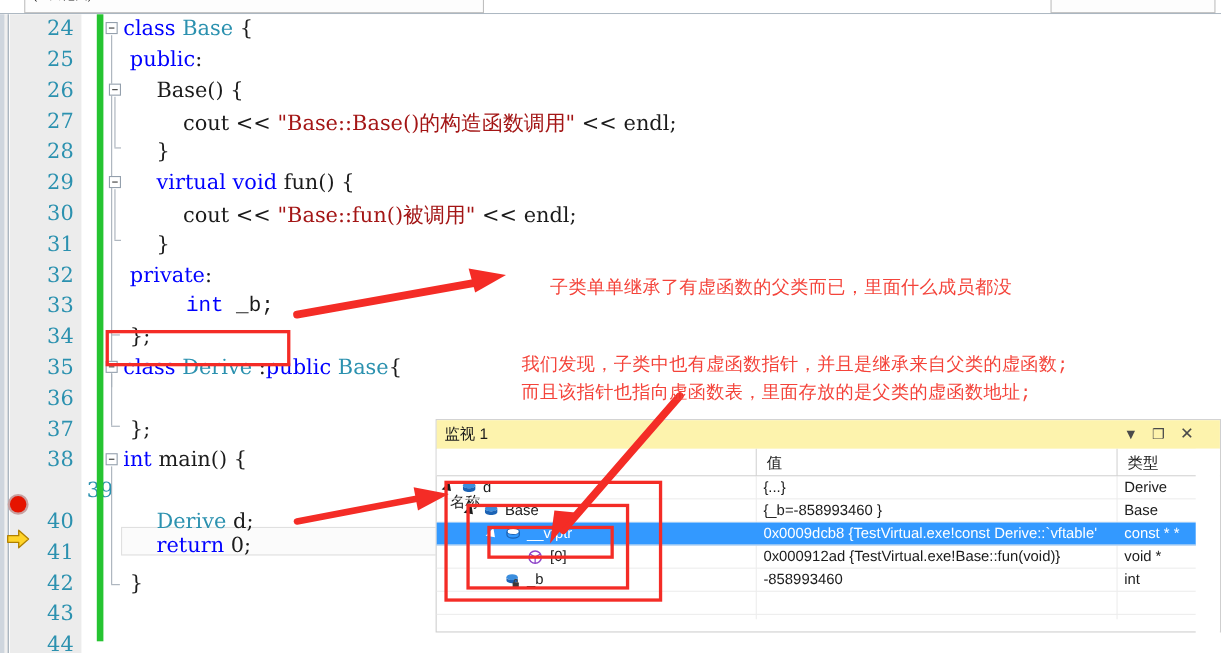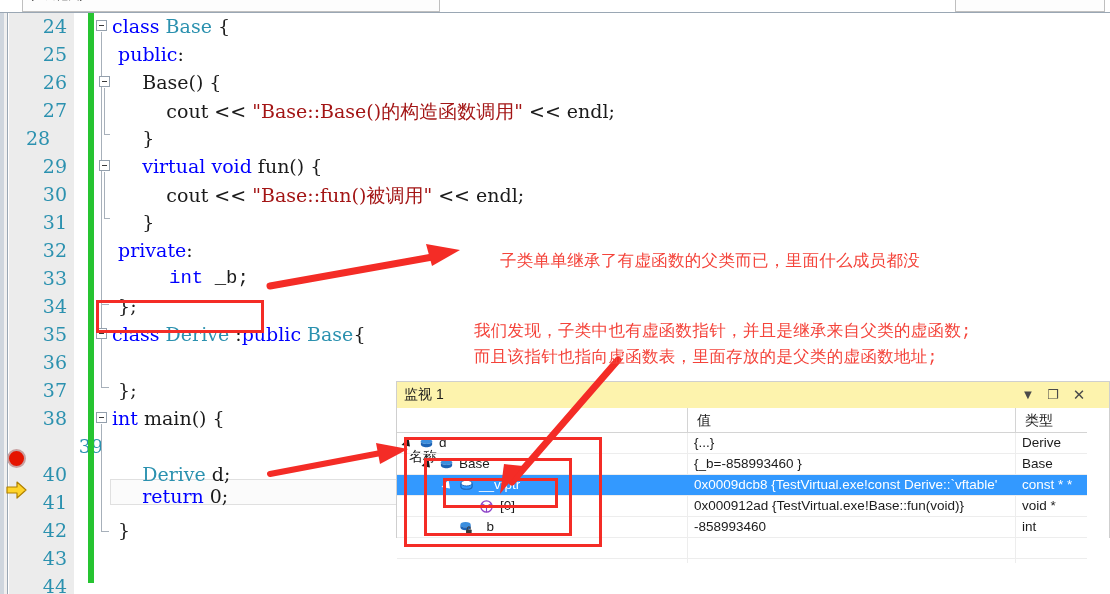--- a/index.html
+++ b/index.html
@@ -152,21 +152,21 @@
   }
   svg.arrow-svg {
     position: absolute;
     overflow: visible;
     pointer-events: none;
   }
 
   
   #watch-window {
     position: absolute; left: 396px; top: 381px;
-    width: 714px; height: 157px;
+    width: 714px; height: 194px;
     background: #ffffff;
     border: 1px solid #cfcfcf;
     box-sizing: border-box;
   }
   #watch-title {
     position: absolute; left: 0; top: 0; width: 712px; height: 26px;
     background: #fdf3ad;
   }
   #watch-title-text {
     position: absolute; left: 7px; top: 4px;
@@ -259,21 +259,21 @@
 
   <div id="breakpoint-icon"></div>
   <svg id="current-line-arrow" viewBox="0 0 21 18">
     <path d="M1 6 H11 V1 L20 9 L11 17 V12 H1 Z" fill="#ffd42a" stroke="#b08000" stroke-width="1.2" stroke-linejoin="round"></path>
   </svg>
 
   <div class="lineno" style="left:9px; top:2px;">24</div>
   <div class="lineno" style="left:9px; top:30px;">25</div>
   <div class="lineno" style="left:9px; top:58px;">26</div>
   <div class="lineno" style="left:9px; top:86px;">27</div>
-  <div class="lineno" style="left:9px; top:114px;text-align:center;">28</div>
+  <div class="lineno" style="left:9px; top:114px;">28</div>
   <div class="lineno" style="left:9px; top:142px;">29</div>
   <div class="lineno" style="left:9px; top:170px;">30</div>
   <div class="lineno" style="left:9px; top:198px;">31</div>
   <div class="lineno" style="left:9px; top:226px;">32</div>
   <div class="lineno" style="left:9px; top:254px;">33</div>
   <div class="lineno" style="left:9px; top:282px;">34</div>
   <div class="lineno" style="left:9px; top:310px;">35</div>
   <div class="lineno" style="left:9px; top:338px;">36</div>
   <div class="lineno" style="left:9px; top:366px;">37</div>
   <div class="lineno" style="left:9px; top:394px;">38</div>

